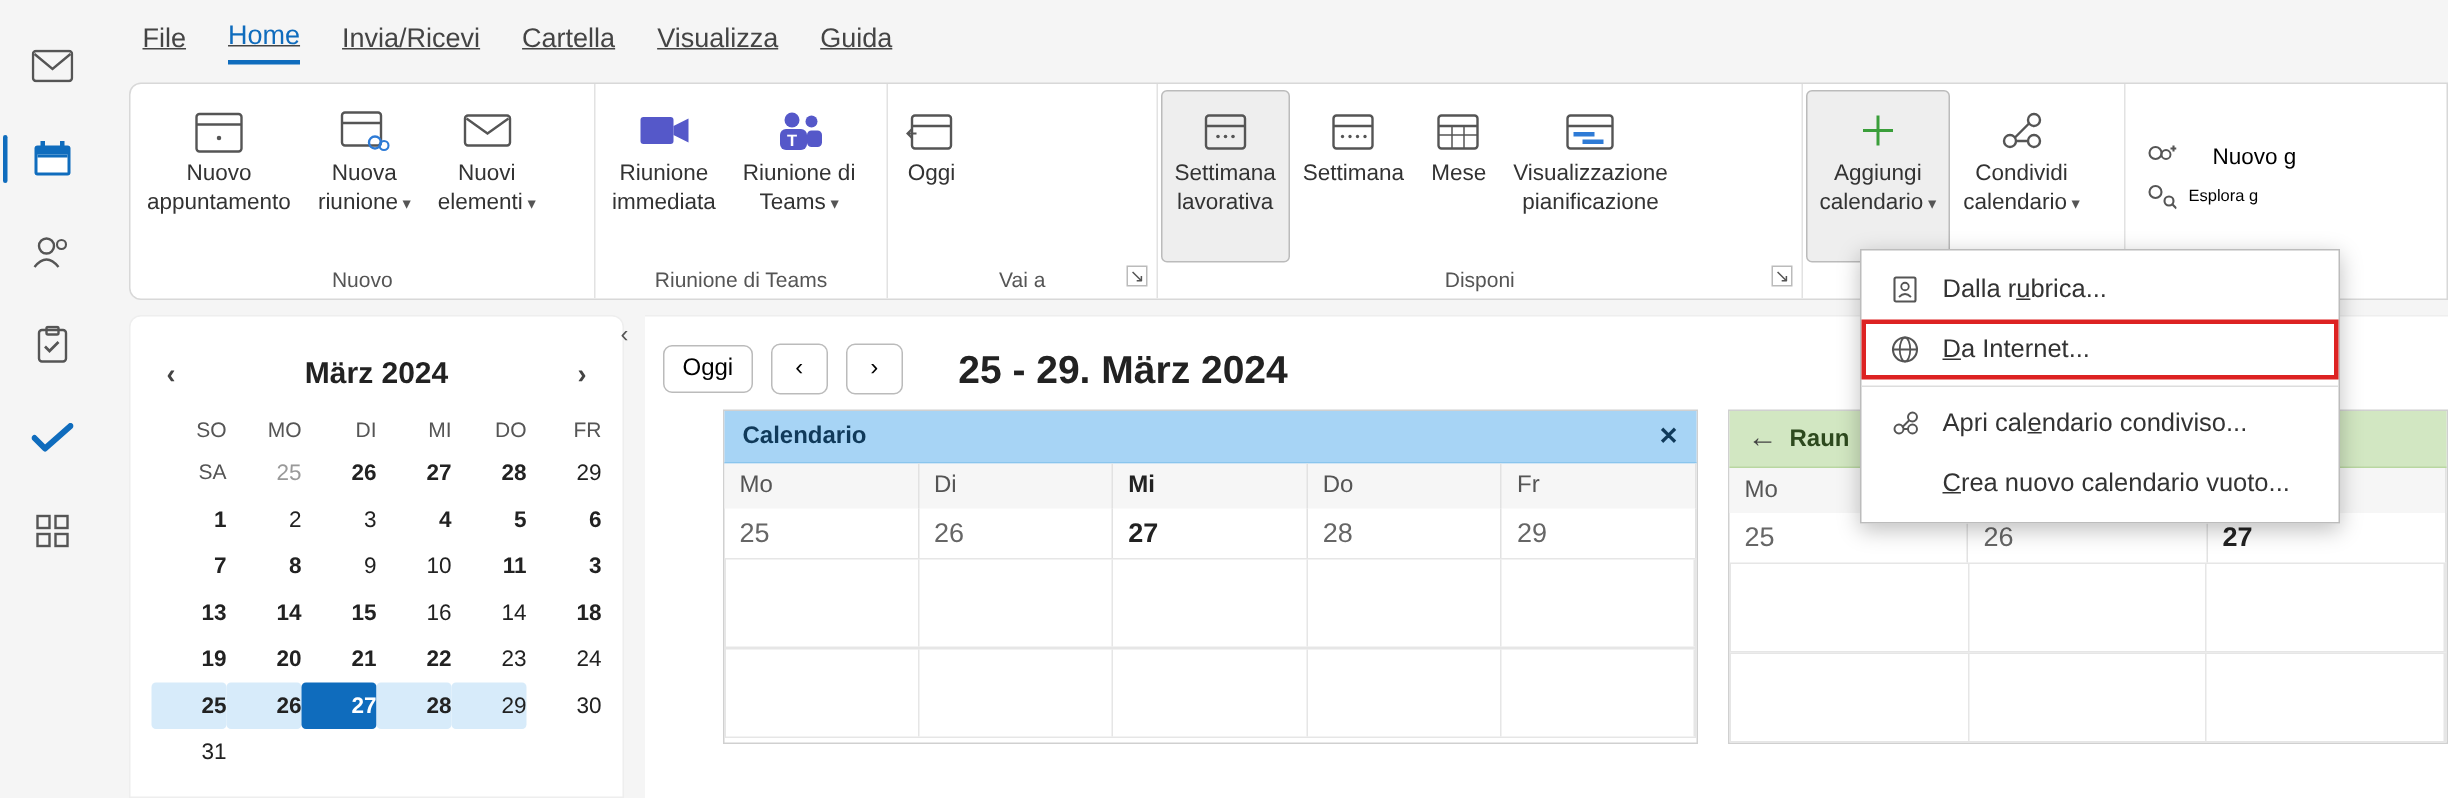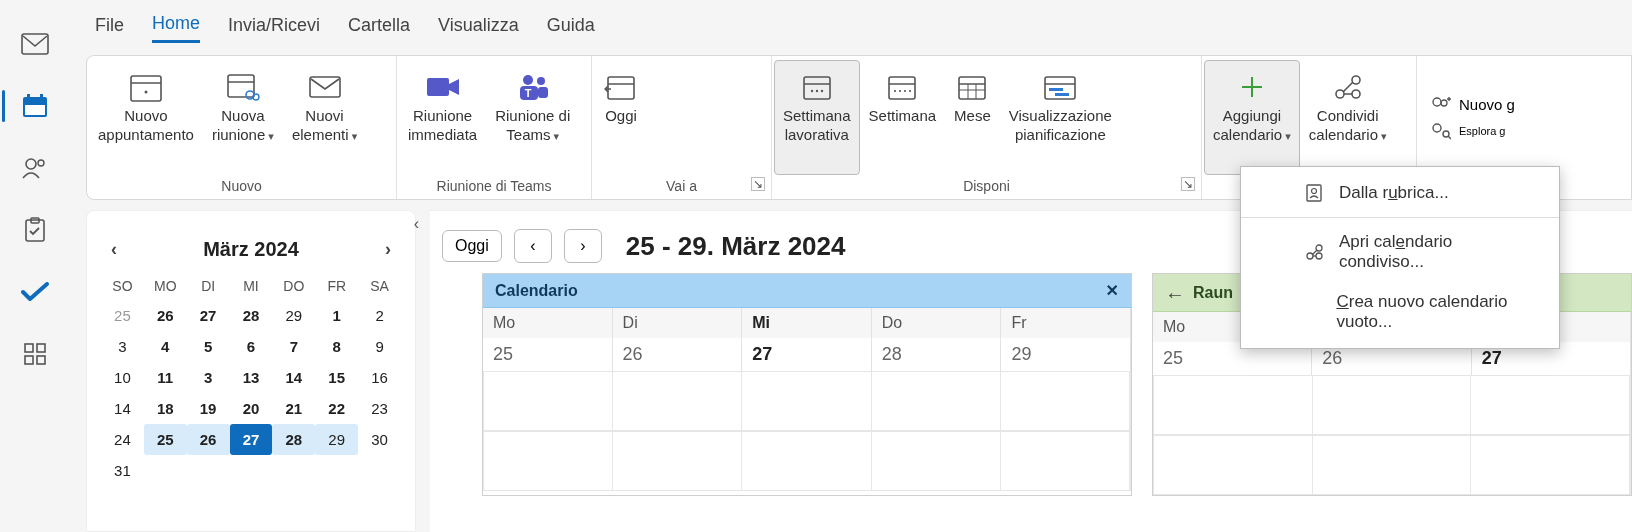--- a/index.html
+++ b/index.html
@@ -5,75 +5,75 @@
 * { margin: 0; padding: 0; box-sizing: border-box; font-family: "Segoe UI", Arial, sans-serif; }
 body { background: #f5f5f5; width: 1632px; height: 532px; overflow: hidden; position: relative; }
 
 
 .nav-rail { position: absolute; left: 0; top: 0; width: 70px; height: 532px; background: #f5f5f5; display: flex; flex-direction: column; align-items: center; padding-top: 28px; gap: 30px; }
 .nav-rail .rail-item { width: 38px; height: 32px; display: flex; align-items: center; justify-content: center; color: #555; position: relative; }
 .nav-rail .rail-item.active { color: #0f6cbd; }
 .nav-rail .rail-item.active::before { content: ""; position: absolute; left: -14px; top: 0; bottom: 0; width: 3px; background: #0f6cbd; border-radius: 2px; }
 
 
-.tabs { position: absolute; left: 95px; top: 0; height: 50px; display: flex; align-items: center; gap: 28px; font-size: 18px; color: #444; }
+.tabs { position: absolute; left: 95px; top: 0; height: 50px; display: flex; align-items: center; gap: 28px; font-size: 18px; color: #444; text-decoration: underline; }
 .tabs .tab { padding: 6px 0; cursor: pointer; }
 .tabs .tab.active { color: #0f6cbd; border-bottom: 3px solid #0f6cbd; }
 
 
 .ribbon { position: absolute; left: 86px; right: 0; top: 55px; height: 145px; background: #fff; border: 1px solid #d8d8d8; border-radius: 8px 0 0 8px; display: flex; overflow: hidden; }
 .ribbon-group { border-right: 1px solid #e2e2e2; display: flex; flex-direction: column; }
 .ribbon-group .buttons { flex: 1; display: flex; align-items: stretch; padding: 4px 2px 0; }
 .ribbon-group .group-label { font-size: 14px; color: #555; text-align: center; padding: 3px 0 5px; position: relative; }
 .launcher { position: absolute; right: 6px; top: 2px; font-size: 12px; color: #555; border: 1px solid #bbb; width: 14px; height: 14px; line-height: 12px; }
 
 .rbtn { display: flex; flex-direction: column; align-items: center; justify-content: flex-start; padding: 6px 8px 2px; cursor: pointer; font-size: 15px; color: #333; text-align: center; line-height: 1.25; border: 1px solid transparent; border-radius: 4px; }
 .rbtn .ico { height: 40px; display: flex; align-items: center; justify-content: center; }
 .rbtn.selected { background: #eee; border: 1px solid #bbb; }
 .caret::after { content: " \25BE"; font-size: 11px; color: #555; }
 
 
 .leftpane { position: absolute; left: 86px; top: 210px; width: 330px; height: 322px; background: #fff; border: 1px solid #eee; border-radius: 8px 8px 0 0; }
 .collapse-arrow { position: absolute; right: -4px; top: 4px; font-size: 16px; color: #555; cursor: pointer; }
 .mini-head { display: flex; align-items: center; justify-content: space-between; padding: 24px 20px 8px; font-size: 20px; font-weight: 600; color: #222; }
 .mini-nav { font-size: 18px; color: #444; cursor: pointer; padding: 4px; }
-.mini-grid { display: grid; grid-template-columns: repeat(7, 1fr); padding: 0 14px; text-align: center; }
+.mini-grid { display: grid; grid-template-columns: repeat(6, 1fr); padding: 0 14px; text-align: right; }
 .mini-grid .hd { font-size: 14px; color: #555; padding: 6px 0; }
 .mini-grid .dy { font-size: 15px; padding: 7px 0; color: #222; border-radius: 3px; }
 .mini-grid .dy.out { color: #999; }
 .mini-grid .dy.bold { font-weight: 600; }
 .mini-grid .dy.sel { background: #d7ebfa; }
 .mini-grid .dy.today { background: #0f6cbd; color: #fff; font-weight: 600; }
 
 
 .main { position: absolute; left: 430px; right: 0; top: 210px; bottom: 0; background: #fff; border-top: 1px solid #eee; }
 .main-top { display: flex; align-items: center; gap: 12px; padding: 18px 12px 10px; }
 .today-btn { border: 1px solid #bbb; border-radius: 6px; padding: 6px 12px; font-size: 16px; background: #fff; cursor: pointer; }
 .arrow-btn { border: 1px solid #bbb; border-radius: 6px; width: 38px; height: 34px; font-size: 16px; background: #fff; cursor: pointer; display: flex; align-items: center; justify-content: center; }
-.date-title { font-size: 26px; font-weight: 600; color: #222; margin-left: 12px; }
+.date-title { font-size: 26px; font-weight: 600; color: #222; margin-left: 25px; }
 
 .cal-wrap { display: flex; padding-left: 52px; gap: 20px; }
 .cal { flex: 1; border: 1px solid #d0d0d0; }
 .cal .header { display: flex; align-items: center; justify-content: space-between; padding: 7px 12px; font-size: 16px; font-weight: 600; }
 .cal.blue .header { background: #a7d4f5; border-bottom: 1px solid #8ac5ed; color: #103a5a; }
 .cal.green .header { background: #d2e7c2; border-bottom: 1px solid #b9d7a1; color: #2e4a1e; }
 .close-x { font-size: 16px; cursor: pointer; }
 .back-arrow { font-size: 20px; cursor: pointer; color: #444; margin-right: 8px; }
 
 .dayrow, .drow { display: grid; grid-template-columns: repeat(5,1fr); }
 .dayrow div, .drow div { border-right: 1px solid #e2e2e2; padding: 6px 10px; font-size: 16px; color: #555; }
 .dayrow { background: #f6f6f6; }
 .drow div { font-size: 18px; color: #666; }
 .drow div.today { font-weight: 700; color: #222; }
 .slot { border: 1px solid #e6e6e6; height: 60px; display: flex; }
 .slot .col { flex:1; border-right: 1px solid #e6e6e6; }
 
 
 .menu { position: absolute; left: 1240px; top: 166px; width: 320px; background: #fff; border: 1px solid #bcbcbc; box-shadow: 0 4px 14px rgba(0,0,0,0.25); padding: 6px 0; z-index: 50; }
-.menu-item { display: flex; align-items: center; gap: 14px; padding: 10px 18px; font-size: 17px; color: #333; cursor: pointer; margin-left: 44px; }
+.menu-item { display: flex; align-items: center; gap: 14px; padding: 10px 18px; font-size: 17px; color: #333; cursor: pointer; }
 .menu-item.highlight { outline: 3px solid #d22; outline-offset: -3px; }
 .menu-item .mi-ico { width: 22px; display: flex; justify-content: center; color: #555; }
 .menu-sep { height: 1px; background: #ddd; margin: 4px 0; }
 .ul { text-decoration: underline; }
 
 svg { display: block; }
 </style>
 </head>
 <body>
 
@@ -297,21 +297,21 @@
           </div>
         <span class="caret" style="white-space:pre-line">Condividi
 calendario</span>
       </div>
     </div>
     <div class="group-label">&nbsp;</div>
   </div>
 
   <div class="ribbon-group" style="border-right:none;flex:1">
     <div class="buttons" style="flex-direction:column;justify-content:center;padding-left:12px;gap:8px">
-      <div style="display:flex;align-items:center;gap:8px;font-size:15px">
+      <div style="display:flex;align-items:center;gap:24px;font-size:15px">
         <span>
             <svg width="22" height="18">
               <circle cx="8" cy="6" r="4" fill="none" stroke="#555" stroke-width="1.4"></circle>
               <circle cx="15" cy="7" r="3" fill="none" stroke="#555" stroke-width="1.3"></circle>
               <line x1="18" y1="3" x2="22" y2="3" stroke="#555" stroke-width="1.4"></line>
               <line x1="20" y1="1" x2="20" y2="5" stroke="#555" stroke-width="1.4"></line>
             </svg>
           </span>
         <span>Nuovo g</span>
       </div>
@@ -463,20 +463,30 @@
   <div class="menu-item">
     <span class="mi-ico">
         <svg width="18" height="20">
           <rect x="2" y="2" width="14" height="16" rx="1" fill="none" stroke="#555" stroke-width="1.4"></rect>
           <circle cx="9" cy="8" r="2.5" fill="none" stroke="#555" stroke-width="1.2"></circle>
           <path d="M5 15 q4 -4 8 0" fill="none" stroke="#555" stroke-width="1.2"></path>
         </svg>
       </span>
     <span>Dalla r<span class="ul">u</span>brica...</span>
   </div>
+  <div class="menu-item highlight">
+    <span class="mi-ico">
+        <svg width="20" height="20">
+          <circle cx="10" cy="10" r="8" fill="none" stroke="#555" stroke-width="1.4"></circle>
+          <ellipse cx="10" cy="10" rx="3.5" ry="8" fill="none" stroke="#555" stroke-width="1.2"></ellipse>
+          <line x1="2" y1="10" x2="18" y2="10" stroke="#555" stroke-width="1.2"></line>
+        </svg>
+      </span>
+    <span><span class="ul">D</span>a Internet...</span>
+  </div>
   <div class="menu-sep"></div>
   <div class="menu-item">
     <span class="mi-ico">
         <svg width="20" height="18">
           <circle cx="6" cy="13" r="3" fill="none" stroke="#555" stroke-width="1.3"></circle>
           <circle cx="15" cy="5" r="3" fill="none" stroke="#555" stroke-width="1.3"></circle>
           <circle cx="15" cy="13" r="3" fill="none" stroke="#555" stroke-width="1.3"></circle>
           <line x1="8" y1="12" x2="13" y2="7" stroke="#555" stroke-width="1.3"></line>
           <line x1="9" y1="13" x2="12" y2="13" stroke="#555" stroke-width="1.3"></line>
         </svg>

